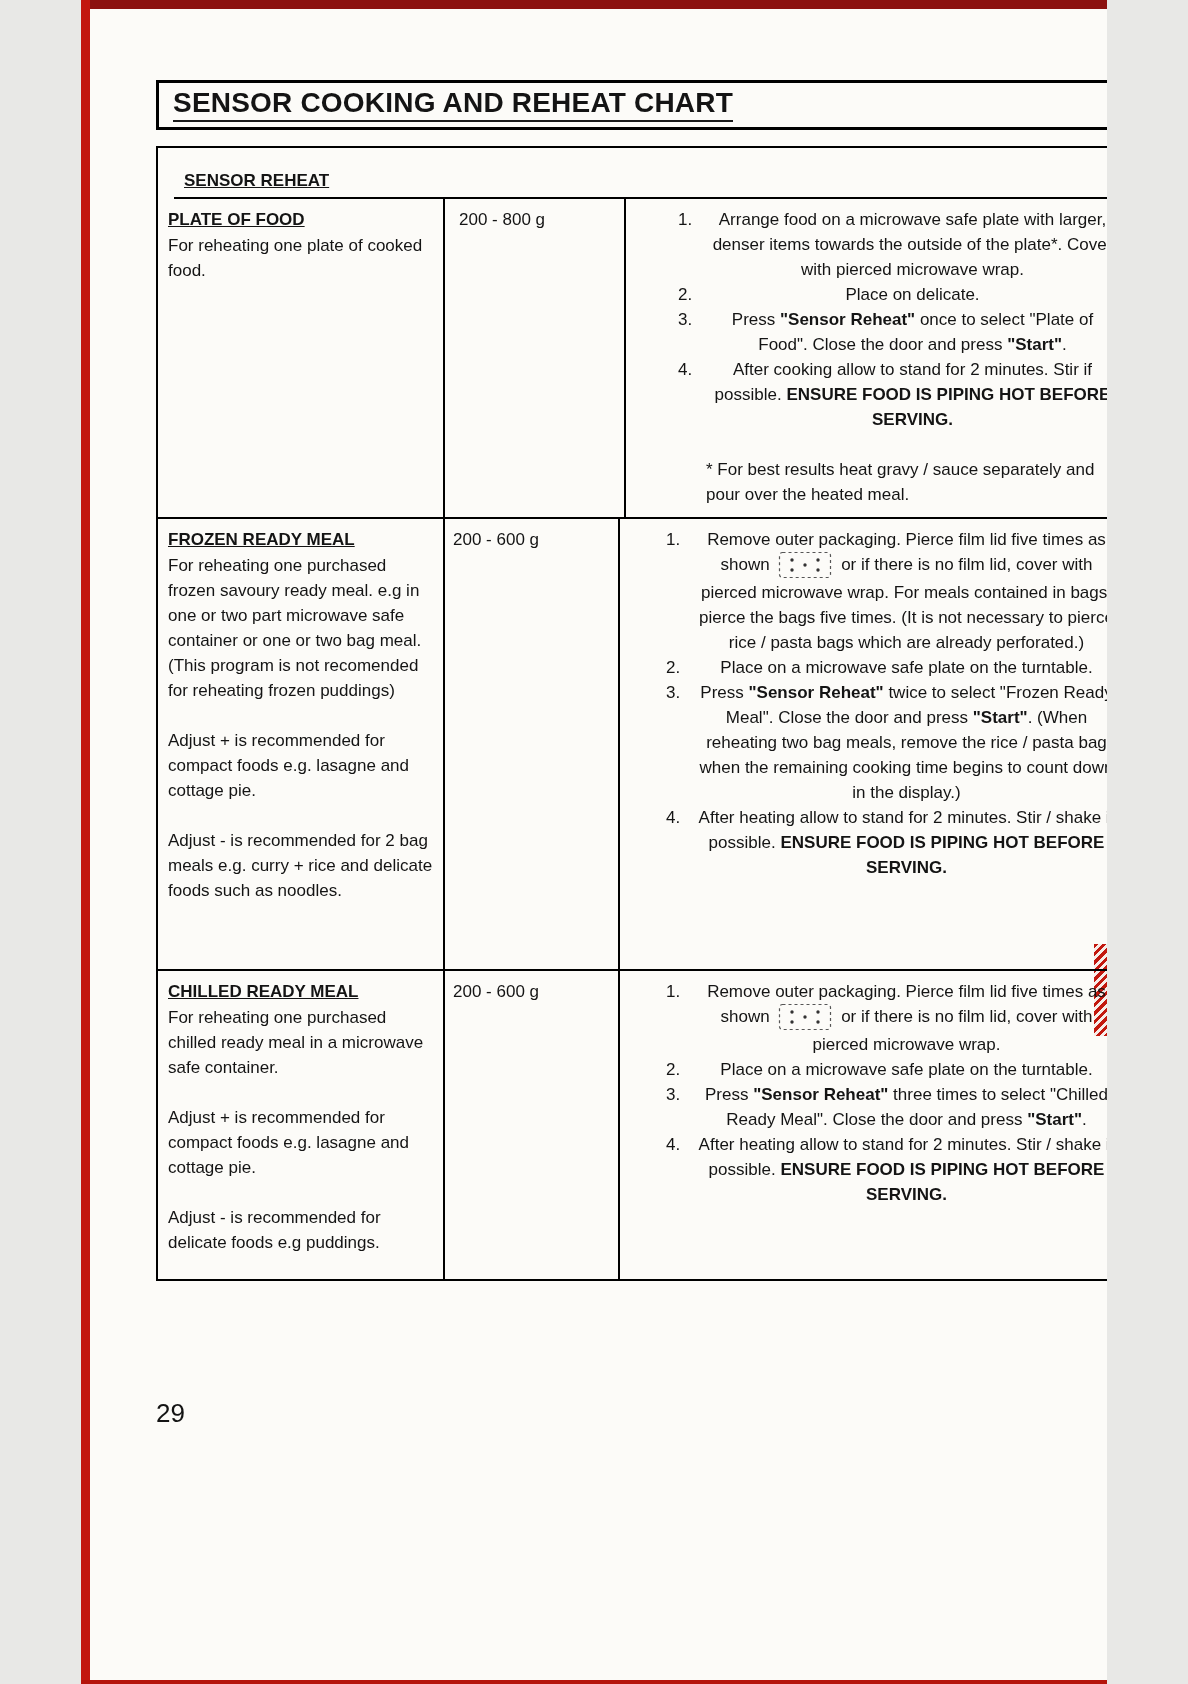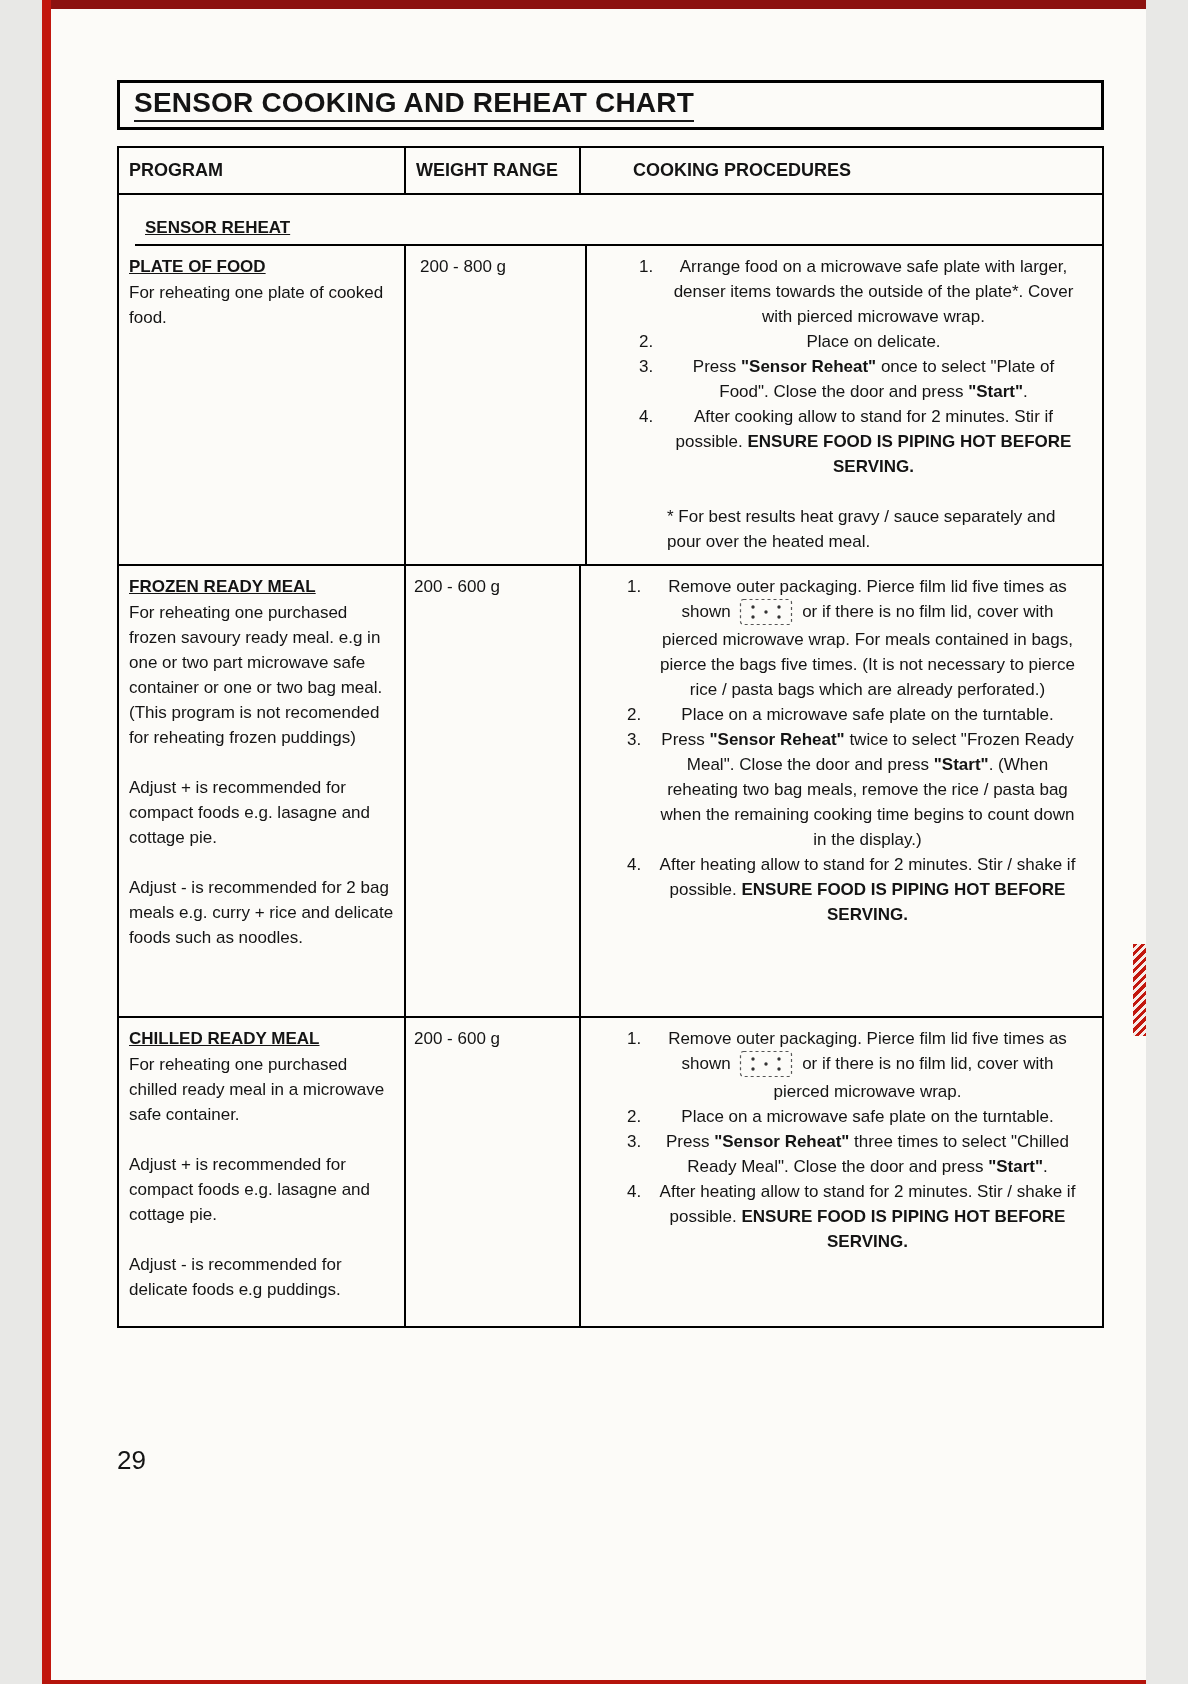--- a/index.html
+++ b/index.html
@@ -1,19 +1,19 @@
 <!DOCTYPE html>
 <html><head>
 <meta charset="utf-8">
 <style>
   * { margin: 0; padding: 0; box-sizing: border-box; }
   html, body { background: #e8e8e6; }
   .page {
     position: relative;
-    width: 1104px;
+    width: 1026px;
     height: 1684px;
     background: #fcfbf8;
     font-family: "Liberation Sans", sans-serif;
     color: #141414;
     overflow: hidden;
     margin: 0 auto;
   }
   
   .edge-top    { position: absolute; top: 0; left: 0; right: 0; height: 9px; background: #8c1210; }
   .edge-left   { position: absolute; top: 0; left: 0; bottom: 0; width: 9px; background: #c2170e; }
@@ -104,25 +104,20 @@
   <div class="edge-hatch"></div>
 
   <div class="content">
 
     <div class="title-box">
       <h1>SENSOR COOKING AND REHEAT CHART</h1>
     </div>
 
     <div class="chart-table">
 
-      <div class="trow header-row">
-        <div class="cell">PROGRAM</div>
-        <div class="cell">WEIGHT RANGE</div>
-        <div class="cell proc-h">COOKING PROCEDURES</div>
-      </div>
 
       <div class="section-row">
         <span class="section-label">SENSOR REHEAT</span>
       </div>
 
       <div class="trow data-row row-plate">
         <div class="cell program-cell">
           <div class="prog-title">PLATE OF FOOD</div>
           <div class="prog-desc">For reheating one plate of cooked food.</div>
         </div>

